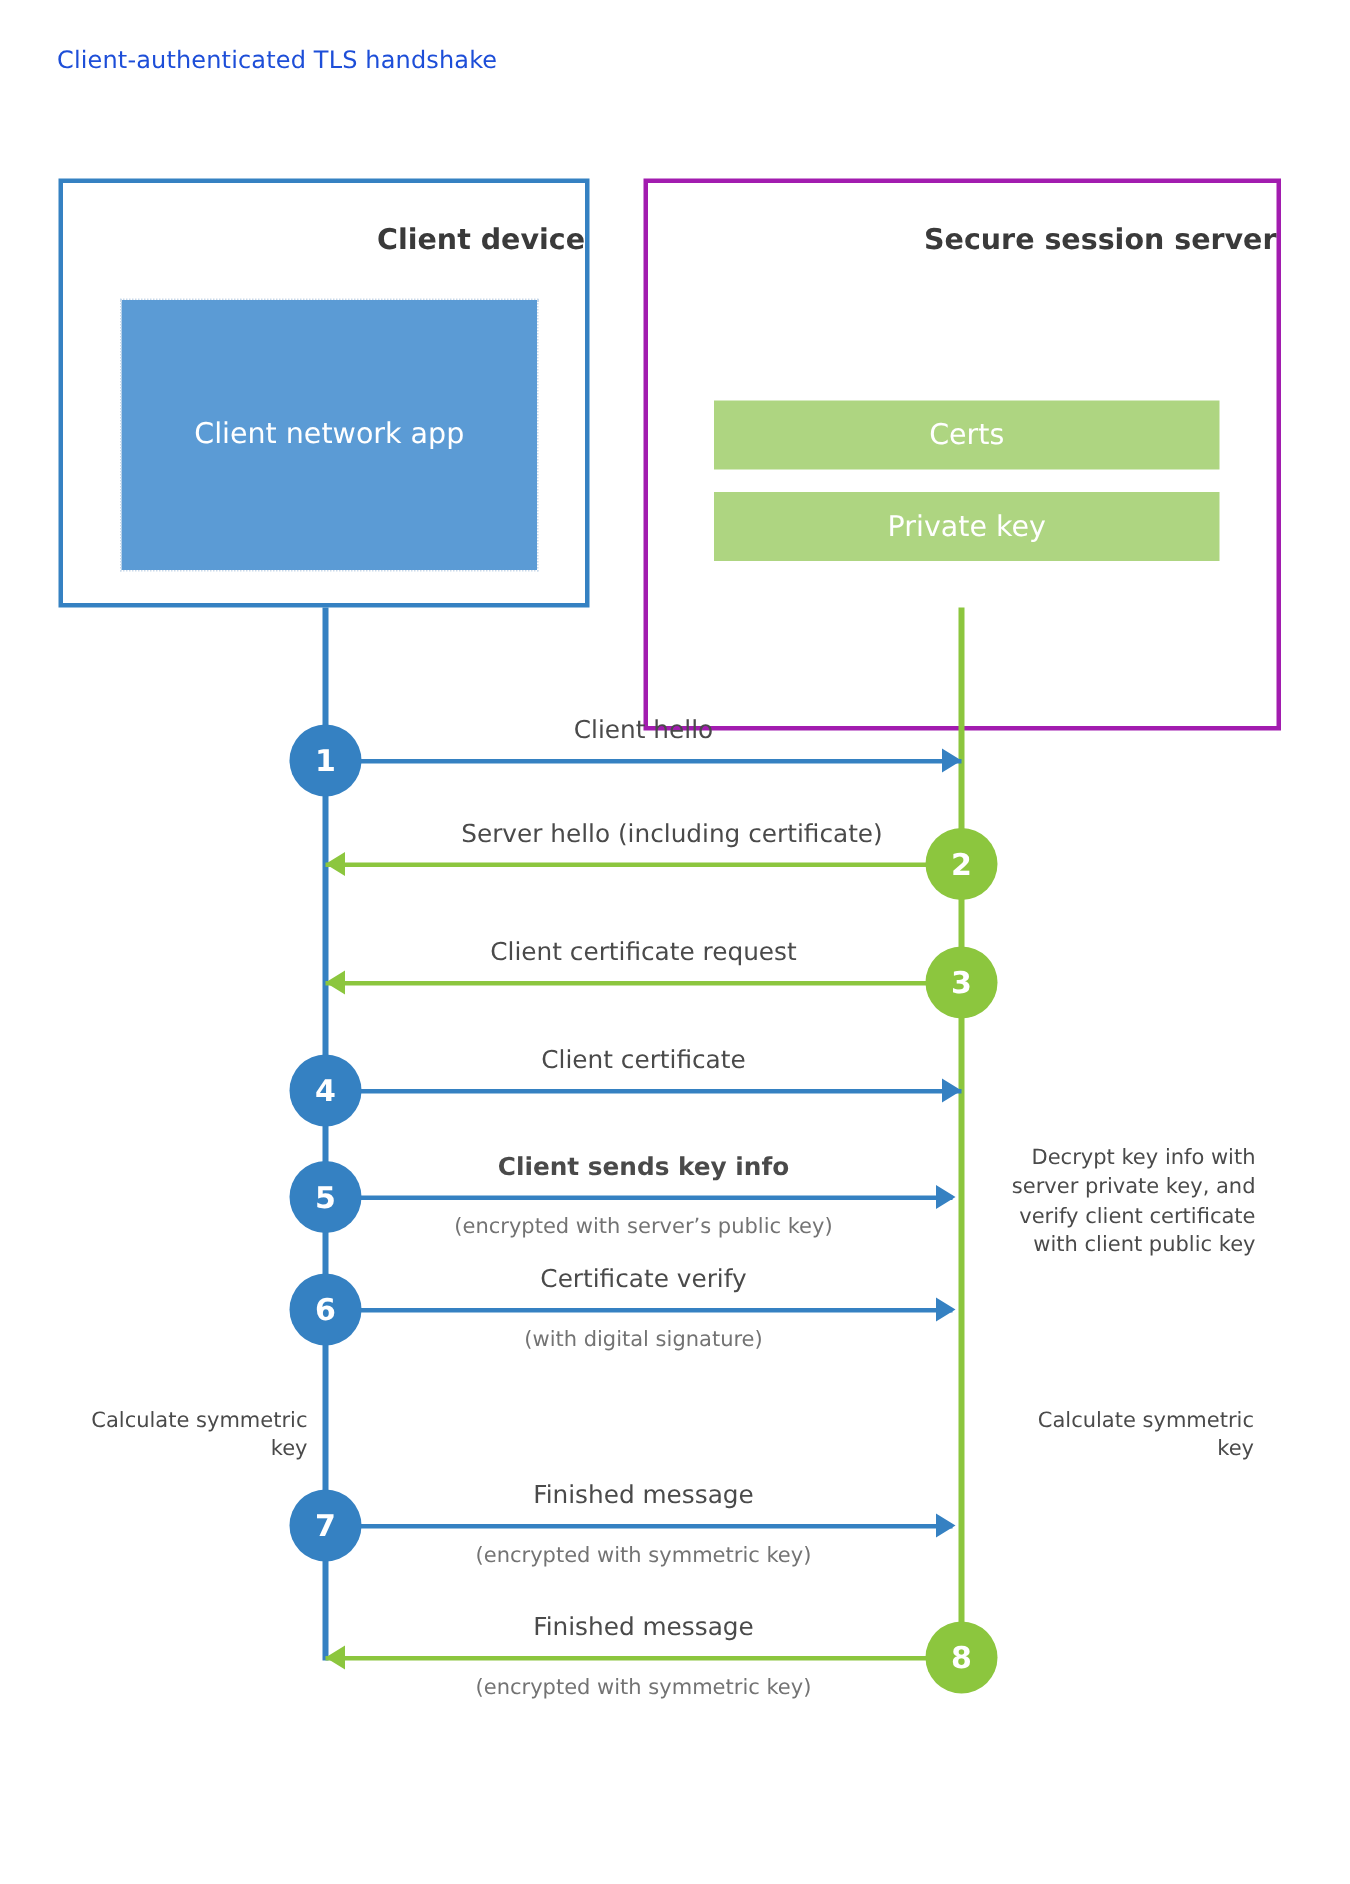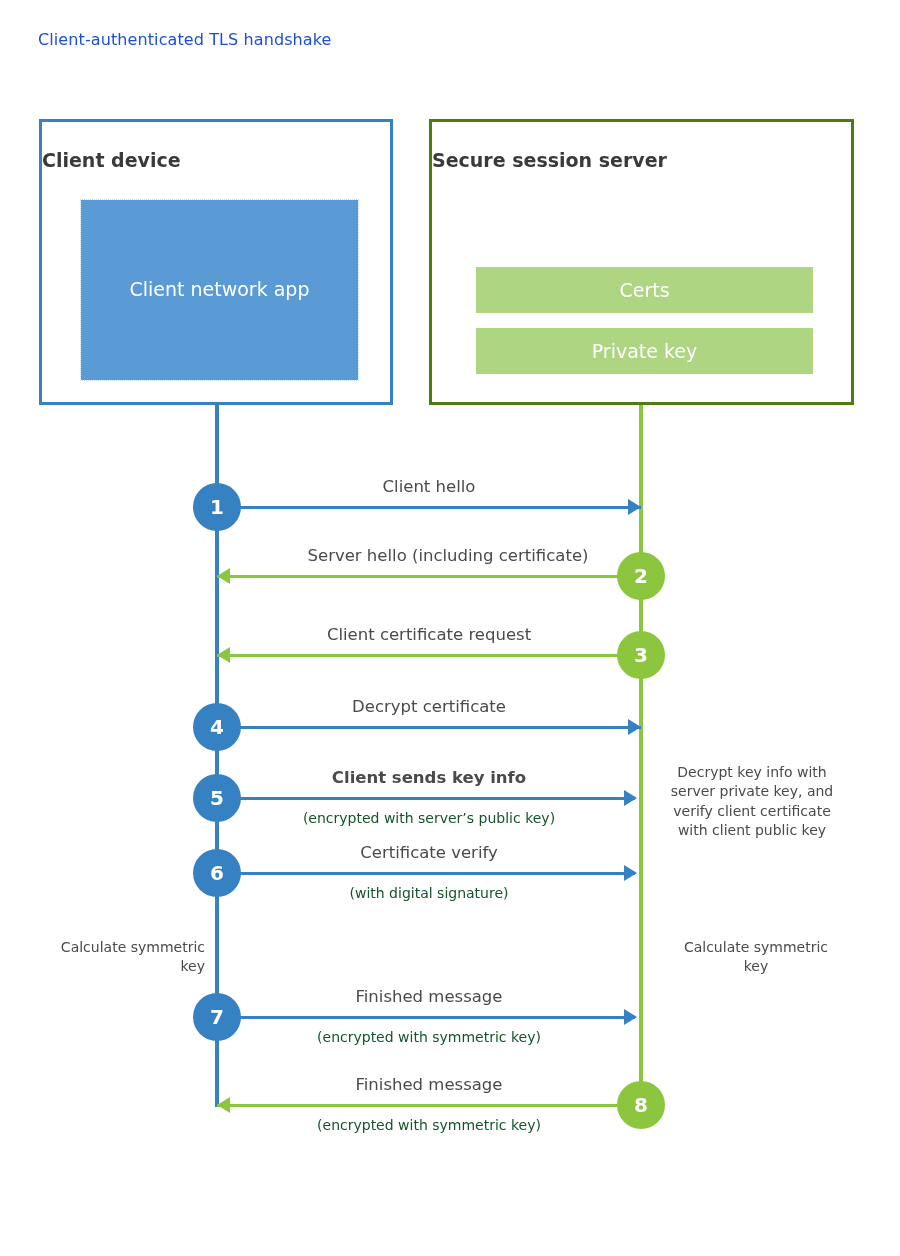--- a/index.html
+++ b/index.html
@@ -45,29 +45,29 @@
     left: 39px;
     top: 119px;
     width: 354px;
     height: 286px;
     border: 3px solid #3581c2;
   }
   .actor-box.server {
     left: 429px;
     top: 119px;
     width: 425px;
-    height: 286px;
-    border: 3px solid #4d7c0f;
+    height: 368px;
+    border: 3px solid #a21caf;
   }
   .actor-title {
     position: absolute;
     left: 0;
     right: 0;
     top: 27px;
-    text-align: left;
+    text-align: right;
     font-size: 19px;
     font-weight: bold;
     color: #3a3a3a;
   }
 
   
   .client-app {
     position: absolute;
     left: 39px;
     top: 78px;
@@ -151,21 +151,21 @@
     position: absolute;
     font-size: 16.5px;
     color: #4a4a4a;
     white-space: nowrap;
     transform: translateX(-50%);
   }
   .msg-label.primary { top: -30px; }
   .msg-label.sub {
     top: 12px;
     font-size: 14px;
-    color: #14532d;
+    color: #737373;
   }
 
   
   .step-marker {
     position: absolute;
     width: 48px;
     height: 48px;
     border-radius: 50%;
     display: flex;
     align-items: center;
@@ -179,21 +179,21 @@
   .step-marker.green { background: #8cc63e; }
 
   
   .annotation {
     position: absolute;
     font-size: 14px;
     line-height: 1.38;
     color: #4a4a4a;
   }
   .annotation.right-align { text-align: right; }
-  .annotation.left-align { text-align: center; }
+  .annotation.left-align { text-align: right; }
 </style>
 </head>
 <body>
 
 <div id="diagram">
 
   <div class="page-title">Client-authenticated TLS handshake</div>
 
   <div class="actor-box client">
     <div class="actor-title">Client device</div>
@@ -226,21 +226,21 @@
   <div class="msg" style="left:0; top:655px;">
     <div class="msg-line green" style="left:217px; width:424px;"></div>
     <div class="arrow-head left" style="left:217px;"></div>
     <div class="msg-label primary" style="left:429px;">Client certificate request</div>
     <div class="step-marker green" style="left:641px; top:0;">3</div>
   </div>
 
   <div class="msg" style="left:0; top:727px;">
     <div class="msg-line blue" style="left:217px; width:424px;"></div>
     <div class="arrow-head right" style="left:628px;"></div>
-    <div class="msg-label primary" style="left:429px;">Decrypt certificate</div>
+    <div class="msg-label primary" style="left:429px;">Client certificate</div>
     <div class="step-marker blue" style="left:217px; top:0;">4</div>
   </div>
 
   <div class="msg" style="left:0; top:798px;">
     <div class="msg-line blue" style="left:217px; width:418px;"></div>
     <div class="arrow-head right" style="left:624px;"></div>
     <div class="msg-label primary" style="left:429px;font-weight:bold;">Client sends key info</div>
     <div class="msg-label sub" style="left:429px;">(encrypted with server’s public key)</div>
     <div class="step-marker blue" style="left:217px; top:0;">5</div>
   </div>

